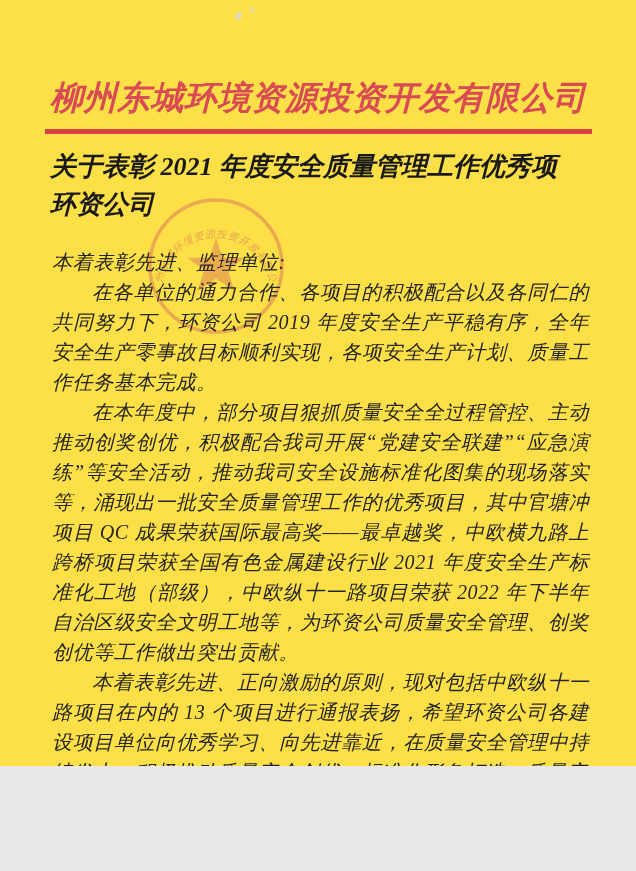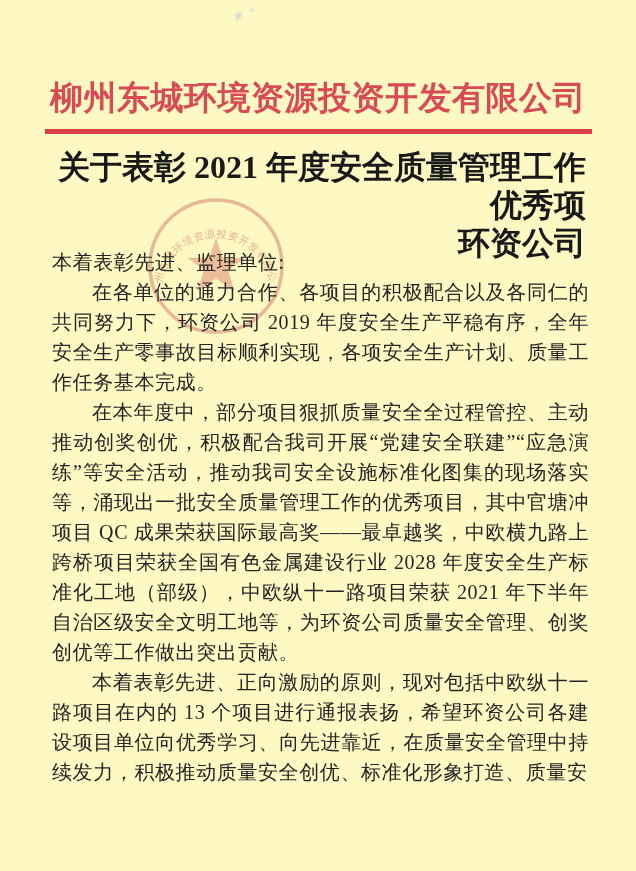--- a/index.html
+++ b/index.html
@@ -1,23 +1,24 @@
 <!DOCTYPE html>
 <html><head>
 <meta charset="utf-8">
 <style>
   html, body { margin: 0; padding: 0; background: #e8e8e8; }
   .page {
     position: relative;
     width: 636px;
-    height: 871px;
+    height: 766px;
     margin: 0 auto;
-    background: #fef9c3;
+    background: #fde047;
     overflow: hidden;
     font-family: "Liberation Serif", "DejaVu Serif", serif;
+    font-style: italic;
   }
   .company {
     position: absolute;
     top: 76px;
     left: 0;
     width: 100%;
     text-align: center;
     font-size: 33px;
     font-weight: 700;
     color: #d84a54;
@@ -30,22 +31,22 @@
     left: 45px;
     width: 547px;
     height: 5px;
     background: #dc3e47;
   }
   .title {
     position: absolute;
     top: 148px;
     left: 50px;
     width: 536px;
-    text-align: right;
-    font-size: 32px;
+    text-align: left;
+    font-size: 26px;
     font-weight: 700;
     color: #191919;
     line-height: 38px;
   }
   .stamp {
     position: absolute;
     top: 196px;
     left: 146px;
     width: 140px;
     height: 140px;
@@ -101,17 +102,17 @@
     <circle cx="70" cy="70" r="66" fill="none" stroke="#d2625c" stroke-width="3.5" opacity="0.55"></circle>
     <polygon points="70,42 76.8,61.7 98.5,61.7 81.9,74.3 88.6,95.3 70,82.5 51.4,95.3 58.1,74.3 41.5,61.7 63.2,61.7" fill="#d2625c" opacity="0.5"></polygon>
     <text font-size="10.5" fill="#cc5c58" opacity="0.6" letter-spacing="0.5" font-family="Liberation Serif, DejaVu Serif, serif">
       <textPath href="#arcPath" startOffset="50%" text-anchor="middle">柳州东城环境资源投资开发有限公司</textPath>
     </text>
   </svg>
 
   <div class="body-text">
     <p class="salutation">本着表彰先进、监理单位:</p>
     <p>在各单位的通力合作、各项目的积极配合以及各同仁的共同努力下，环资公司 2019 年度安全生产平稳有序，全年安全生产零事故目标顺利实现，各项安全生产计划、质量工作任务基本完成。</p>
-    <p>在本年度中，部分项目狠抓质量安全全过程管控、主动推动创奖创优，积极配合我司开展“党建安全联建”“应急演练”等安全活动，推动我司安全设施标准化图集的现场落实等，涌现出一批安全质量管理工作的优秀项目，其中官塘冲项目 QC 成果荣获国际最高奖——最卓越奖，中欧横九路上跨桥项目荣获全国有色金属建设行业 2028 年度安全生产标准化工地（部级），中欧纵十一路项目荣获 2021 年下半年自治区级安全文明工地等，为环资公司质量安全管理、创奖创优等工作做出突出贡献。</p>
+    <p>在本年度中，部分项目狠抓质量安全全过程管控、主动推动创奖创优，积极配合我司开展“党建安全联建”“应急演练”等安全活动，推动我司安全设施标准化图集的现场落实等，涌现出一批安全质量管理工作的优秀项目，其中官塘冲项目 QC 成果荣获国际最高奖——最卓越奖，中欧横九路上跨桥项目荣获全国有色金属建设行业 2021 年度安全生产标准化工地（部级），中欧纵十一路项目荣获 2022 年下半年自治区级安全文明工地等，为环资公司质量安全管理、创奖创优等工作做出突出贡献。</p>
     <p>本着表彰先进、正向激励的原则，现对包括中欧纵十一路项目在内的 13 个项目进行通报表扬，希望环资公司各建设项目单位向优秀学习、向先进靠近，在质量安全管理中持续发力，积极推动质量安全创优、标准化形象打造、质量安</p>
   </div>
 
 </div>
 
 </body></html>

